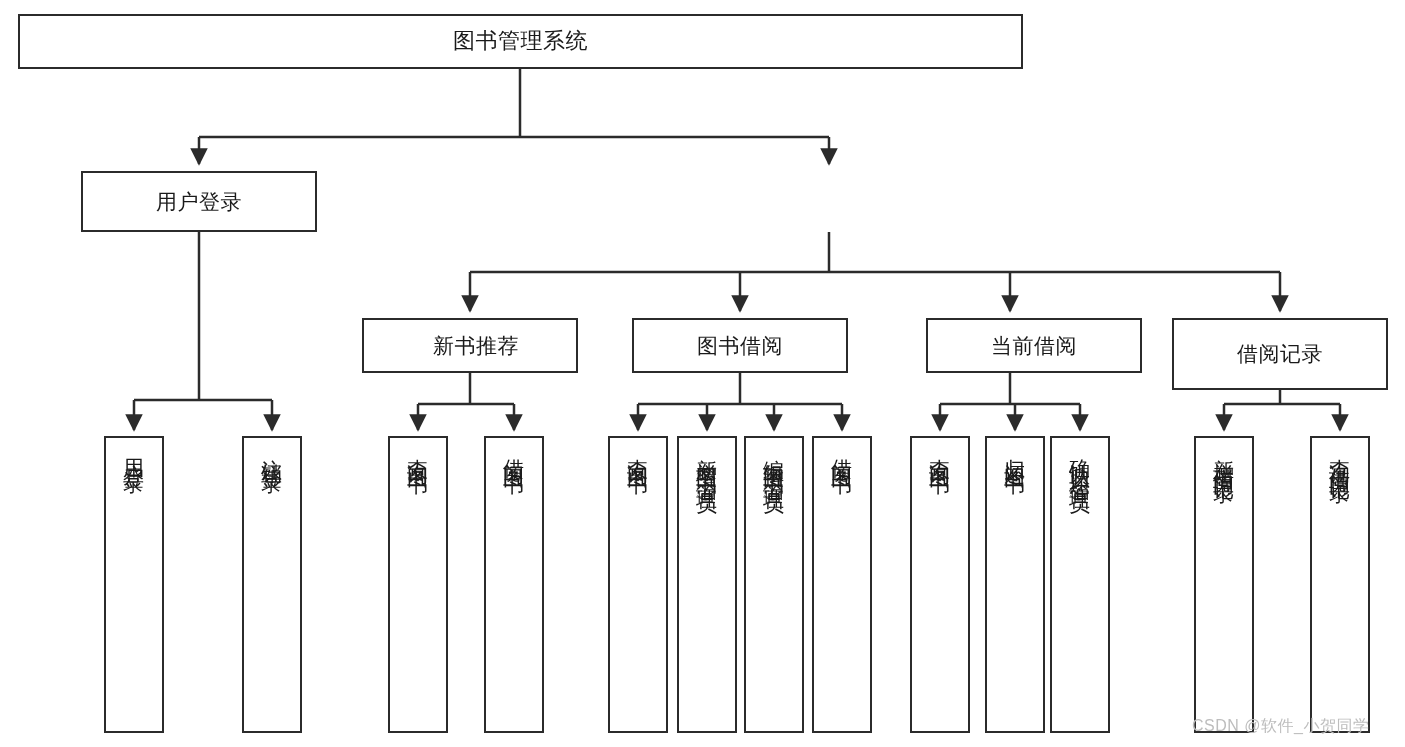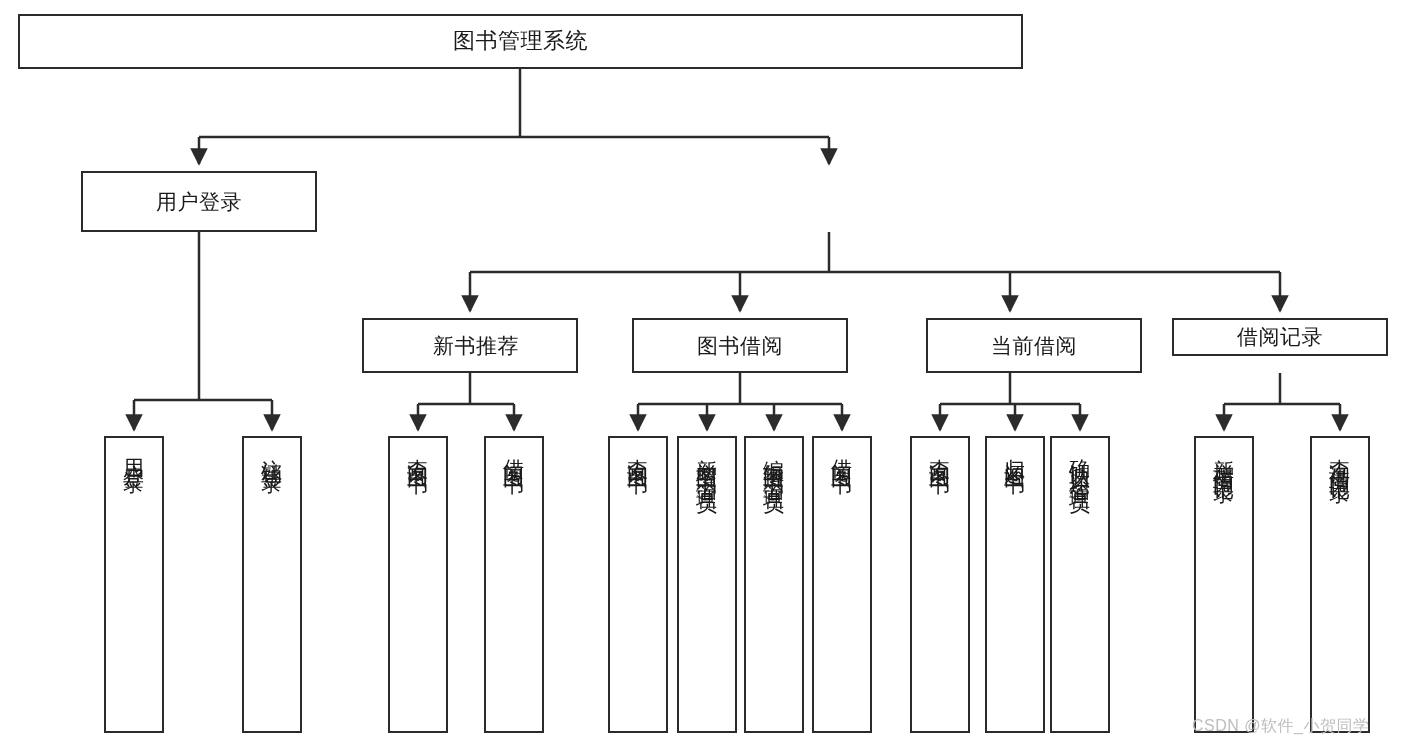--- a/index.html
+++ b/index.html
@@ -135,21 +135,21 @@
 
   <div class="node horiz" style="left: 362px; top: 318px; width: 216px; height: 55px; border-color: rgb(43, 43, 43); background: rgb(255, 255, 255); color: rgb(26, 26, 26); padding-left: 12px;">
     <span class="label">新书推荐</span>
   </div>
   <div class="node horiz" style="left: 632px; top: 318px; width: 216px; height: 55px; border-color: rgb(43, 43, 43); background: rgb(255, 255, 255); color: rgb(26, 26, 26);">
     <span class="label">图书借阅</span>
   </div>
   <div class="node horiz" style="left: 902px; top: 318px; width: 216px; height: 55px; border-color: rgb(43, 43, 43); background: rgb(255, 255, 255); color: rgb(26, 26, 26); margin-left: 24px;">
     <span class="label">当前借阅</span>
   </div>
-  <div class="node horiz" style="left: 1172px; top: 318px; width: 216px; height: 38px; border-color: rgb(43, 43, 43); background: rgb(255, 255, 255); color: rgb(26, 26, 26);">
+  <div class="node horiz" style="left: 1172px; top: 318px; width: 216px; height: 72px; border-color: rgb(43, 43, 43); background: rgb(255, 255, 255); color: rgb(26, 26, 26);">
     <span class="label">借阅记录</span>
   </div>
 
   <div class="node vert" style="left: 104px; top: 436px; width: 60px; height: 297px; border-color: rgb(43, 43, 43); background: rgb(255, 255, 255); color: rgb(26, 26, 26);">
     <span class="label">用户登录</span>
   </div>
   <div class="node vert" style="left: 242px; top: 436px; width: 60px; height: 297px; border-color: rgb(43, 43, 43); background: rgb(255, 255, 255); color: rgb(26, 26, 26);">
     <span class="label">注销登录</span>
   </div>
   <div class="node vert" style="left: 388px; top: 436px; width: 60px; height: 297px; border-color: rgb(43, 43, 43); background: rgb(255, 255, 255); color: rgb(26, 26, 26);">

